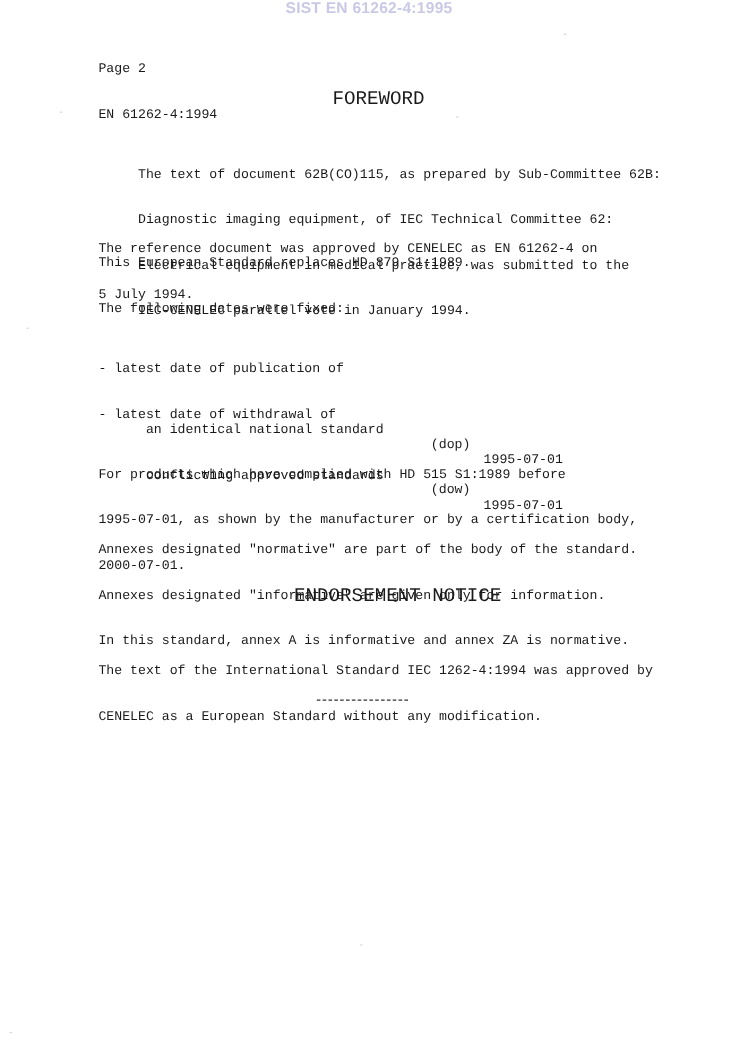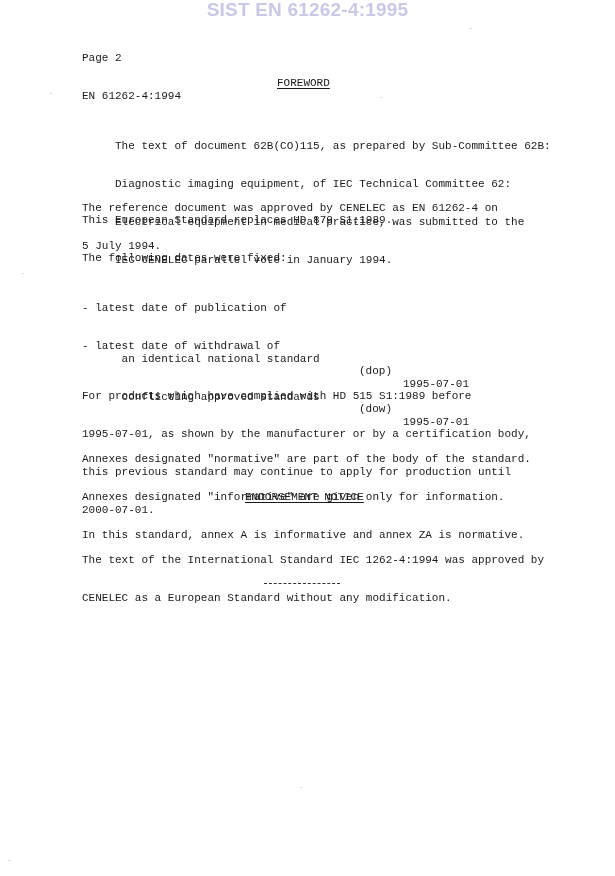--- a/index.html
+++ b/index.html
@@ -16,38 +16,37 @@
       color: #1a1a1a;
     }
     .watermark {
       position: absolute;
       top: -1px;
       left: 0;
       width: 615px;
       text-align: center;
       font-family: "Liberation Sans", "DejaVu Sans", sans-serif;
       font-weight: bold;
-      font-size: 19px;
+      font-size: 13px;
       color: #c9c9e6;
       letter-spacing: 0.2px;
     }
     .mono {
       position: absolute;
       left: 82px;
       font-size: 11px;
       line-height: 12.6px;
       white-space: pre;
       font-family: Liberation Mono, monospace;
     }
     .heading {
       position: absolute;
-      font-size: 11px;
+      font-size: 16px;
       line-height: 12.6px;
       white-space: pre;
-      text-decoration: underline;
       text-underline-offset: 2px;
     }
     .line { display: block; }
     .date-row { position: relative; height: 12.6px; }
     .date-row .code { position: absolute; left: 277px; }
     .date-row .date { position: absolute; left: 321px; }
     .separator {
       position: absolute;
       left: 264px;
       top: 583px;
@@ -103,21 +102,20 @@
   <div class="date-row">
     <span>  conflicting approved standards</span>
     <span class="code">(dow)</span>
     <span class="date">1995-07-01</span>
   </div>
 </div>
 
 <div class="mono" style="top:365px;">
   <span class="line">For products which have complied with HD 515 S1:1989 before</span>
   <span class="line">1995-07-01, as shown by the manufacturer or by a certification body,</span>
-  <span class="line">this previous standard may continue to apply for production until</span>
   <span class="line">2000-07-01.</span>
 </div>
 
 <div class="mono" style="top:428px;">
   <span class="line">Annexes designated "normative" are part of the body of the standard.</span>
   <span class="line">Annexes designated "informative" are given only for information.</span>
   <span class="line">In this standard, annex A is informative and annex ZA is normative.</span>
 </div>
 
 <div class="heading" style="top:491px; left:245px;">ENDORSEMENT NOTICE</div>

